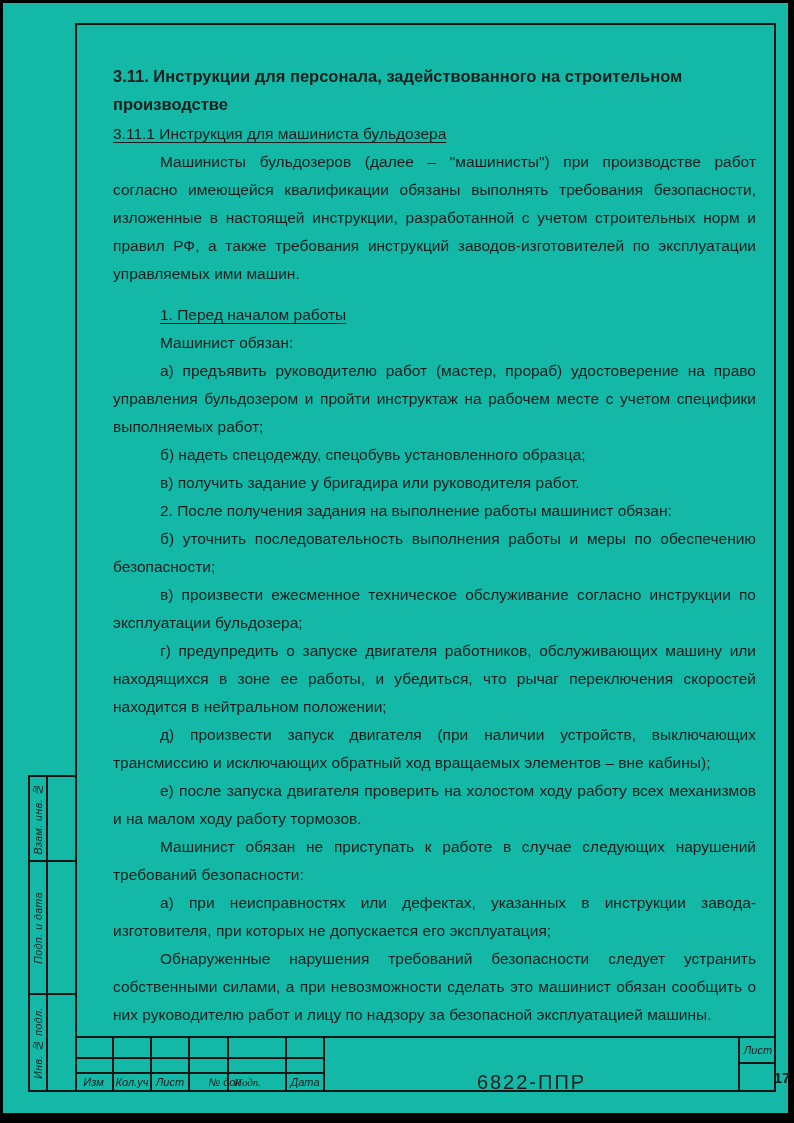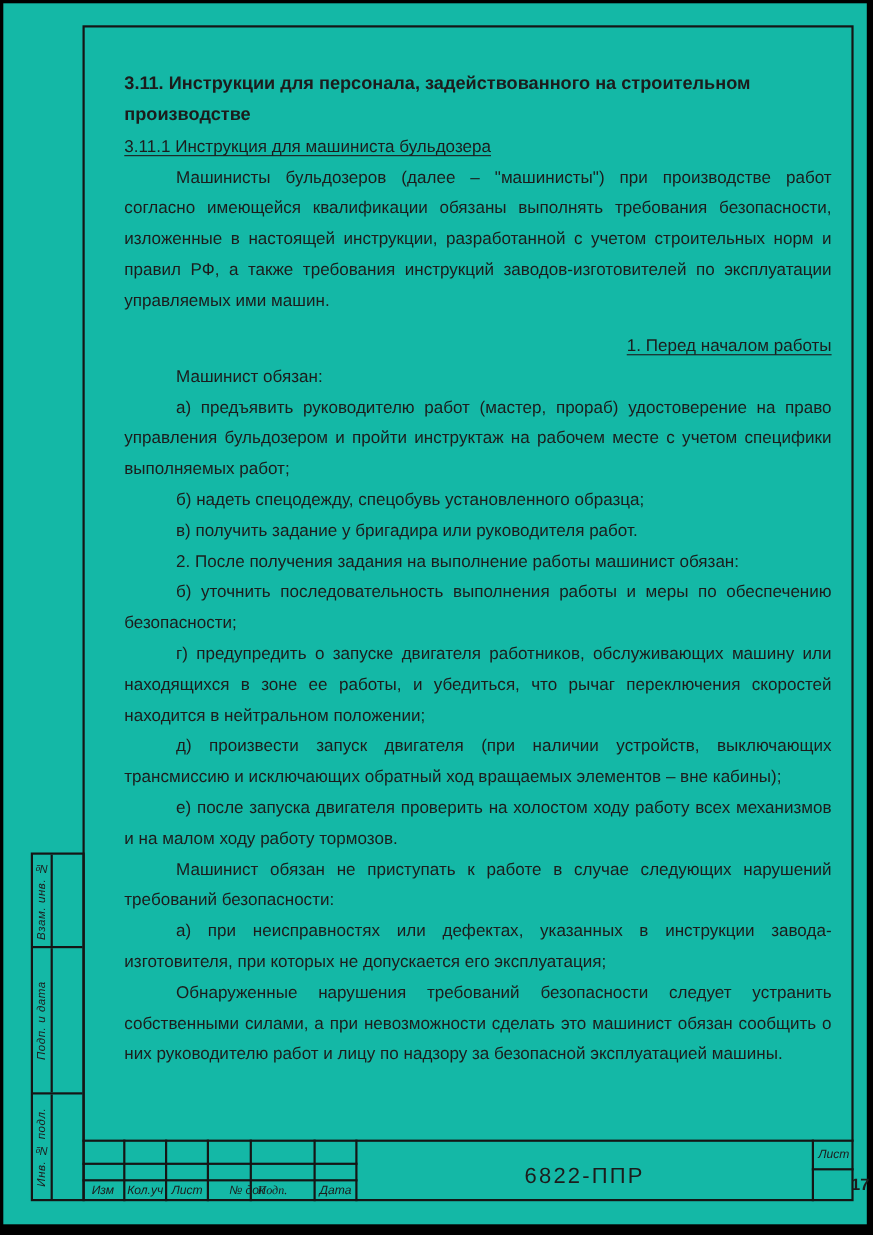--- a/index.html
+++ b/index.html
@@ -14,21 +14,21 @@
   .frame{position:absolute;left:75px;top:23px;width:701px;height:1069px;
          border:2px solid #151515;box-sizing:border-box;}
 
   
   .content{position:absolute;left:113px;top:62px;width:643px;
            font-size:15.5px;line-height:28px;letter-spacing:0px;}
   .blk{margin:0;padding:0;}
   .h1{font-weight:700;font-size:16.5px;margin-bottom:2px;}
   .h2{text-decoration:underline;text-underline-offset:3px;}
   .p{text-indent:47px;text-align:justify;}
-  .p-u{text-indent:47px;text-decoration:underline;text-underline-offset:3px;text-align:right;}
+  .p-u{text-indent:47px;text-decoration:underline;text-underline-offset:3px;}
   .gap{height:13px;}
 
   
   .sidebar{position:absolute;left:28px;top:775px;width:49px;height:317px;
            border:2px solid #151515;box-sizing:border-box;display:flex;flex-direction:column;}
   .scell{display:flex;box-sizing:border-box;}
   .scell.b{border-bottom:2px solid #151515;}
   .scell-1{height:85px;} .scell-2{height:133px;} .scell-3{flex:1;}
   .slabel{width:18px;border-right:2px solid #151515;box-sizing:border-box;
           display:flex;align-items:center;justify-content:center;}
@@ -63,20 +63,21 @@
       <p class="blk h2">3.11.1 Инструкция для машиниста бульдозера</p>
       <p class="blk p">Машинисты бульдозеров (далее – "машинисты") при производстве работ согласно имеющейся квалификации обязаны выполнять требования безопасности, изложенные в настоящей инструкции, разработанной с учетом строительных норм и правил РФ, а также требования инструкций заводов-изготовителей по эксплуатации управляемых ими машин.</p>
       <p class="blk gap"></p>
       <p class="blk p-u">1. Перед началом работы</p>
       <p class="blk p">Машинист обязан:</p>
       <p class="blk p">а) предъявить руководителю работ (мастер, прораб) удостоверение на право управления бульдозером и пройти инструктаж на рабочем месте с учетом специфики выполняемых работ;</p>
       <p class="blk p">б) надеть спецодежду, спецобувь установленного образца;</p>
       <p class="blk p">в) получить задание у бригадира или руководителя работ.</p>
       <p class="blk p">2. После получения задания на выполнение работы машинист обязан:</p>
       <p class="blk p">б) уточнить последовательность выполнения работы и меры по обеспечению безопасности;</p>
+      <p class="blk p">в) произвести ежесменное техническое обслуживание согласно инструкции по эксплуатации бульдозера;</p>
       <p class="blk p">г) предупредить о запуске двигателя работников, обслуживающих машину или находящихся в зоне ее работы, и убедиться, что рычаг переключения скоростей находится в нейтральном положении;</p>
       <p class="blk p">д) произвести запуск двигателя (при наличии устройств, выключающих трансмиссию и исключающих обратный ход вращаемых элементов – вне кабины);</p>
       <p class="blk p">е) после запуска двигателя проверить на холостом ходу работу всех механизмов и на малом ходу работу тормозов.</p>
       <p class="blk p">Машинист обязан не приступать к работе в случае следующих нарушений требований безопасности:</p>
       <p class="blk p">а) при неисправностях или дефектах, указанных в инструкции завода-изготовителя, при которых не допускается его эксплуатация;</p>
       <p class="blk p">Обнаруженные нарушения требований безопасности следует устранить собственными силами, а при невозможности сделать это машинист обязан сообщить о них руководителю работ и лицу по надзору за безопасной эксплуатацией машины.</p>
     </div>
 
   <div class="sidebar">
     <div class="scell scell-1 b">
@@ -113,19 +114,19 @@
     <div class="ln" style="left:248px;top:0;width:2px;height:56px;"></div>
     <div class="ln" style="left:663px;top:0;width:2px;height:56px;"></div>
 
     <div class="tb-cell" style="left:0;top:38px;width:37px;height:16px;">Изм</div>
     <div class="tb-cell" style="left:39px;top:38px;width:36px;height:16px;">Кол.уч</div>
     <div class="tb-cell" style="left:77px;top:38px;width:36px;height:16px;">Лист</div>
     <div class="tb-cell" style="left:115px;top:38px;width:37px;height:16px;padding-left:16px;">№ док</div>
     <div class="tb-cell" style="left:154px;top:38px;width:56px;height:16px;justify-content:flex-start;padding-left:5px;font-family:Liberation Serif, serif;">Подп.</div>
     <div class="tb-cell" style="left:212px;top:38px;width:36px;height:16px;">Дата</div>
 
-    <div class="tb-doc" style="left:250px;top:7px;width:413px;height:52px;">6822-ППР</div>
+    <div class="tb-doc" style="left:250px;top:20px;width:413px;height:52px;">6822-ППР</div>
 
     <div class="tb-cell" style="left:665px;top:2px;width:36px;height:23px;">Лист</div>
     <div class="tb-sheetnum" style="left:665px;top:28px;width:36px;height:26px;padding-left:24px;">17</div>
   </div>
 
 </div>
 
 </body></html>

